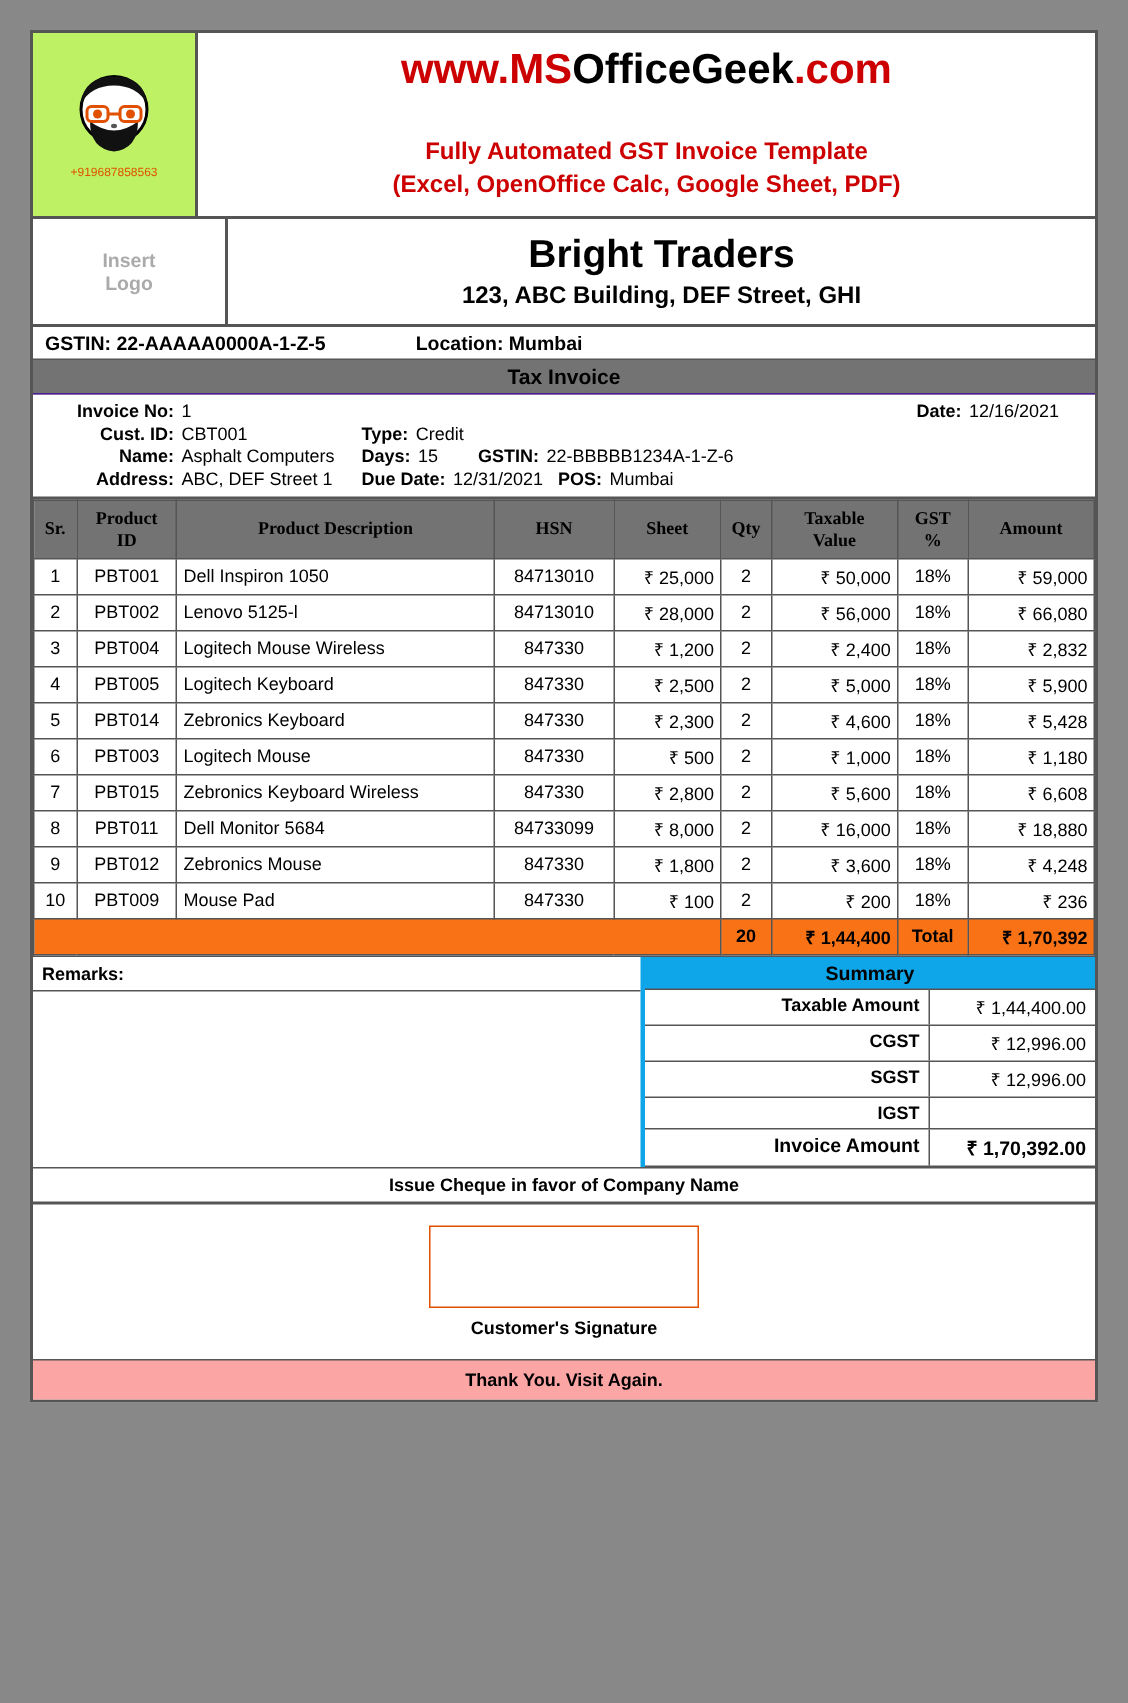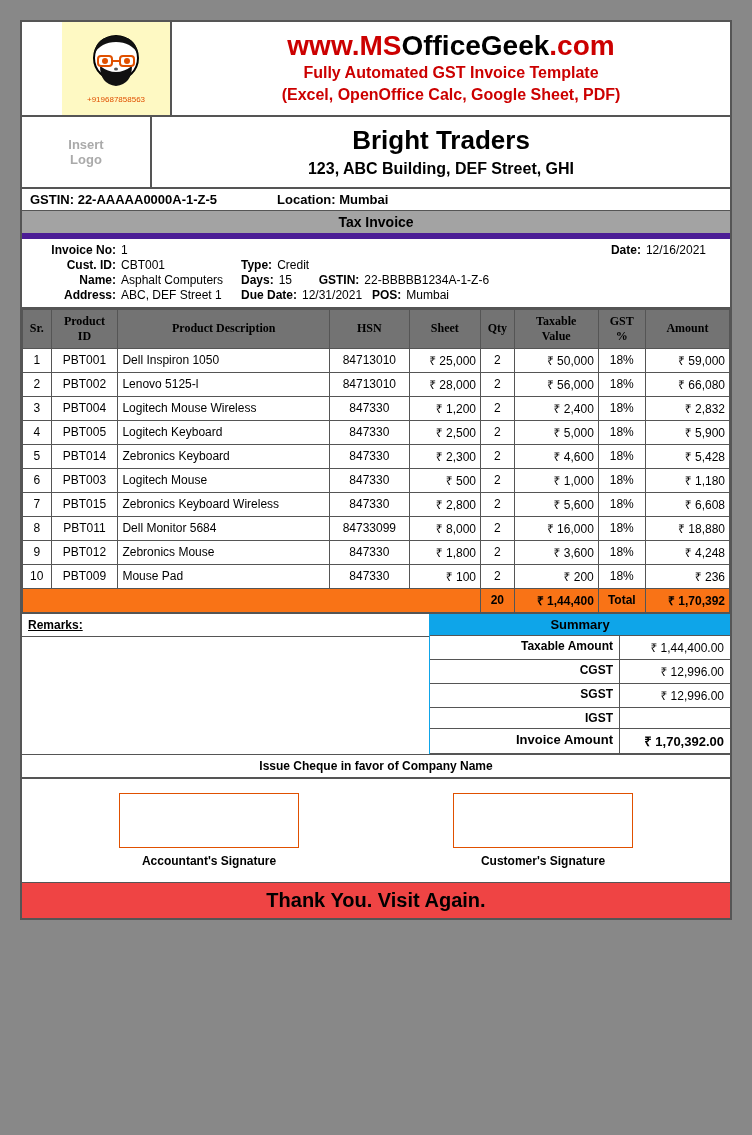--- a/index.html
+++ b/index.html
@@ -23,36 +23,36 @@
     }
     .header-logo {
       width: 110px;
       min-height: 90px;
       border-right: 2px solid #555;
       display: flex;
       flex-direction: column;
       align-items: center;
       justify-content: center;
       padding: 6px;
-      background: #fef9c3;
-      margin-left: 40px;
+      background: #bef264;
     }
     .logo-phone {
       font-size: 8px;
       color: #e05000;
       margin-top: 3px;
       text-align: center;
     }
     .header-title {
       flex: 1;
       display: flex;
       flex-direction: column;
       align-items: center;
       justify-content: center;
       padding: 8px 0;
+      gap: 29px;
     }
     .site-title {
       font-size: 28px;
       font-weight: bold;
     }
     .site-subtitle {
       color: #cc0000;
       font-size: 16px;
       font-weight: bold;
       text-align: center;
@@ -101,26 +101,26 @@
       display: flex;
       align-items: center;
       padding: 3px 8px;
       font-size: 13px;
       font-weight: bold;
     }
     .gstin-row span {
       margin-right: 60px;
     }
     .tax-invoice-row {
-      background: #a3a3a3;
+      background: #737373;
       text-align: center;
       font-size: 14px;
       font-weight: bold;
       padding: 3px;
-      border-bottom: 6px solid #4c1d95;
+      border-bottom: 1px solid #4c1d95;
     }
     
     .invoice-details {
       border-bottom: 2px solid #555;
       padding: 4px 24px;
       font-size: 12px;
     }
     .inv-row {
       display: flex;
       margin-bottom: 1px;
@@ -173,22 +173,21 @@
       font-weight: bold;
       background: #f97316;
     }
     
     .bottom-section {
       display: flex;
       border-top: 1px solid #555;
     }
     .remarks-block {
       flex: 1;
-      border-right: 1px solid #0ea5e9;
-      text-decoration: underline;
+      border-right: 3px solid #0ea5e9;
     }
     .remarks-label {
       font-size: 12px;
       font-weight: bold;
       padding: 4px 6px;
       border-bottom: 1px solid #555;
     }
     .remarks-content {
       height: 80px;
     }
@@ -256,23 +255,23 @@
       height: 55px;
       border: 1px solid #e05000;
       margin-bottom: 6px;
     }
     .sig-label {
       font-size: 12px;
       font-weight: bold;
     }
     
     .thank-you {
-      background: #ef4444;
-      text-align: center;
-      font-size: 20px;
+      background: #fca5a5;
+      text-align: center;
+      font-size: 12px;
       font-weight: bold;
       padding: 6px;
       border-top: 1px solid #555;
     }
     
     .face-svg {
       width: 60px;
       height: 60px;
     }
   </style>
@@ -532,23 +531,19 @@
     </div>
   </div>
 
   <div class="cheque-row">
     <div class="cheque-text">Issue Cheque in favor of Company Name</div>
   </div>
 
   <div class="signatures-row">
     <div class="sig-block">
       <div class="sig-box"></div>
-      <div class="sig-label">Accountant's Signature</div>
-    </div>
-    <div class="sig-block">
-      <div class="sig-box"></div>
       <div class="sig-label">Customer's Signature</div>
     </div>
   </div>
 
   <div class="thank-you">Thank You. Visit Again.</div>
 
 </div>
 
 </body></html>

